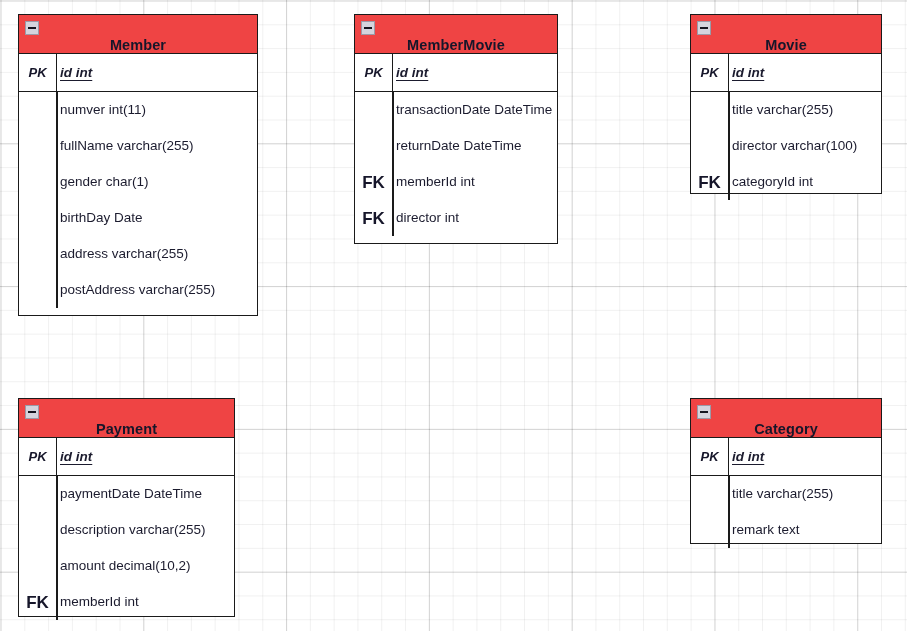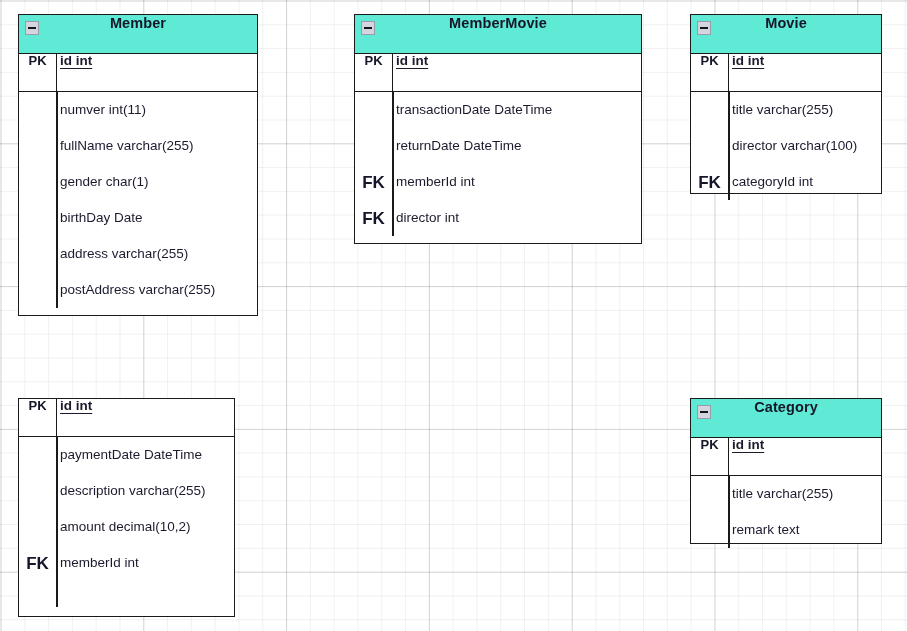--- a/index.html
+++ b/index.html
@@ -33,23 +33,23 @@
     display: flex;
     flex-direction: column;
   }
 
   .entity-header {
     position: relative;
     height: 39px;
     flex: 0 0 39px;
     border-bottom: 1.6px solid #1a1a1a;
     display: flex;
-    align-items: flex-start;
+    align-items: flex-end;
     justify-content: center;
-    background: #5eead4;
+    background: #ef4444;
   }
 
   .collapse-icon {
     position: absolute;
     left: 6px;
     top: 6px;
     width: 14px;
     height: 14px;
     background: #d4d4dd;
     border: 1px solid #9a9aa8;
@@ -68,21 +68,23 @@
     font-size: 14.5px;
     font-weight: bold;
     color: #16162a;
     letter-spacing: 0.1px;
   }
 
   .pk-row {
     flex: 0 0 38px;
     height: 38px;
     display: flex;
+    align-items: center;
     border-bottom: 1.6px solid #1a1a1a;
+    font-style: italic;
   }
 
   .field-body {
     flex: 1 1 auto;
     position: relative;
     display: flex;
     flex-direction: column;
     padding-bottom: 9px;
   }
 
@@ -172,21 +174,21 @@
         <div class="field-row">
           <span class="key-cell"></span>
           <span class="name-cell">address varchar(255)</span>
         </div>
         <div class="field-row">
           <span class="key-cell"></span>
           <span class="name-cell">postAddress varchar(255)</span>
         </div>
       </div>
     </div>
-    <div class="entity" style="left: 354px; top: 14px; width: 288px; height: 230px;">
+    <div class="entity" style="left: 354px; top: 14px; width: 204px; height: 230px;">
       <div class="entity-header">
         <span class="collapse-icon">
           <i></i>
         </span>
         <span class="entity-title">MemberMovie</span>
       </div>
       <div class="pk-row">
         <span class="key-cell">PK</span>
         <span class="name-cell">id int</span>
       </div>
@@ -229,20 +231,26 @@
           <span class="key-cell"></span>
           <span class="name-cell">director varchar(100)</span>
         </div>
         <div class="field-row">
           <span class="key-cell">FK</span>
           <span class="name-cell">categoryId int</span>
         </div>
       </div>
     </div>
     <div class="entity" style="left: 18px; top: 398px; width: 217px; height: 219px;">
+      <div class="entity-header">
+        <span class="collapse-icon">
+          <i></i>
+        </span>
+        <span class="entity-title">Payment</span>
+      </div>
       <div class="pk-row">
         <span class="key-cell">PK</span>
         <span class="name-cell">id int</span>
       </div>
       <div class="field-body">
         <div class="field-row">
           <span class="key-cell"></span>
           <span class="name-cell">paymentDate DateTime</span>
         </div>
         <div class="field-row">

